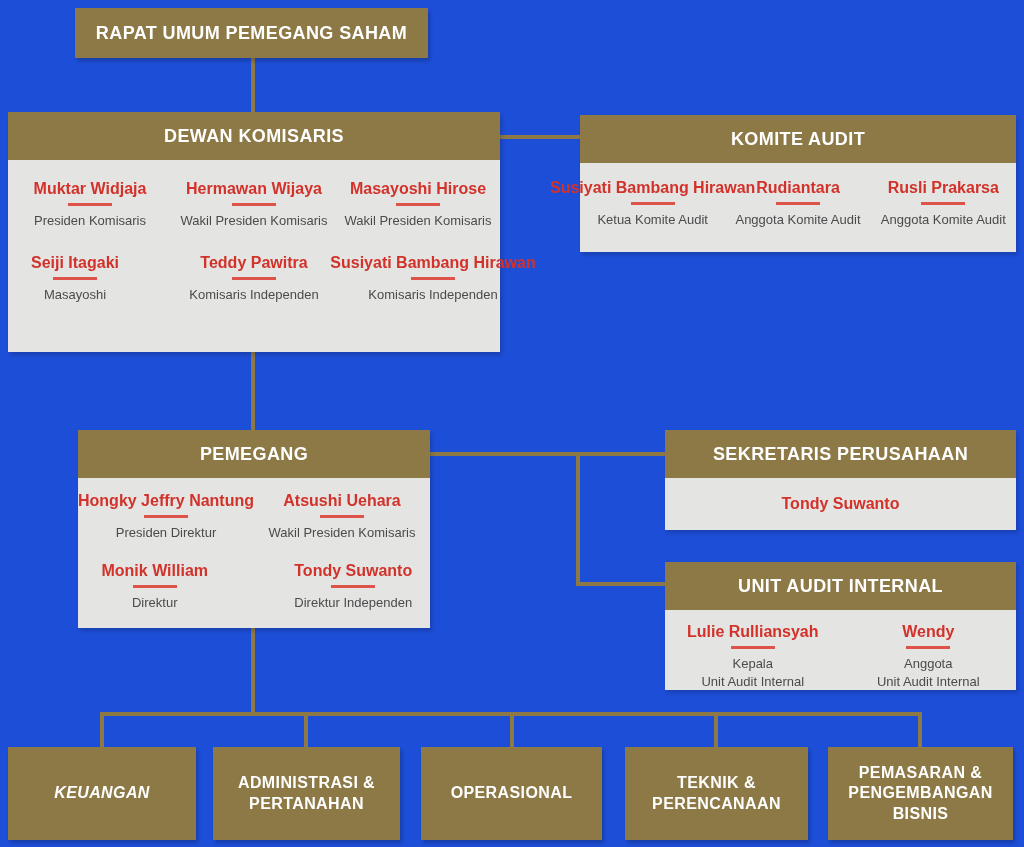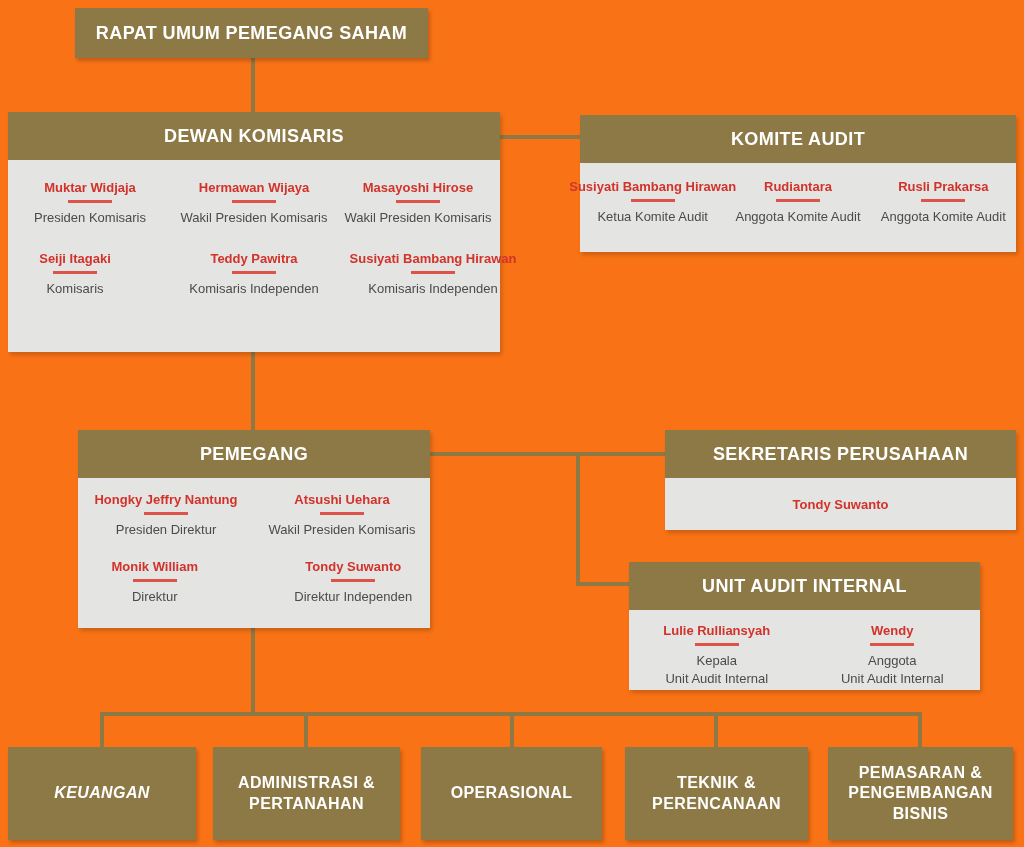--- a/index.html
+++ b/index.html
@@ -1,16 +1,16 @@
 <!DOCTYPE html>
 <html><head>
 <meta charset="utf-8">
 <style>
   html,body{margin:0;padding:0;background:#ffffff;font-family:"Liberation Sans",sans-serif;}
-  .canvas{position:relative;width:1024px;height:847px;background:#f97316;overflow:hidden;}
+  .canvas{position:relative;width:1024px;height:847px;background:#1d4ed8;overflow:hidden;}
 
   
   .line{position:absolute;background:#8D7945;}
 
   
   .gold-box{
     position:absolute;background:#8D7945;color:#ffffff;
     display:flex;align-items:center;justify-content:center;
     text-align:center;font-weight:600;letter-spacing:.4px;
     box-shadow:2px 3px 4px rgba(0,0,0,.22);
@@ -25,21 +25,21 @@
     display:flex;align-items:center;justify-content:center;
     font-size:18px;font-weight:600;letter-spacing:.4px;
   }
   .node-body{background:#E4E4E3;box-sizing:border-box;}
 
   .row{display:flex;}
   .row + .row{margin-top:26px;gap:45px;}
   .member{flex:1;min-width:0;}
   .mname{
     display:flex;justify-content:center;white-space:nowrap;
-    font-size:13px;font-weight:bold;color:#D2322A;
+    font-size:16px;font-weight:bold;color:#D2322A;
   }
   .nline{width:44px;height:3px;background:#DD534A;margin:5px auto 7px;}
   .mrole{
     display:flex;justify-content:center;white-space:nowrap;
     font-size:13px;color:#4B4B4B;
   }
   .mrole2{
     display:flex;justify-content:center;white-space:nowrap;
     font-size:13px;color:#4B4B4B;margin-top:3px;
   }
@@ -93,21 +93,21 @@
         <div class="member">
           <div class="mname">Masayoshi Hirose</div>
           <div class="nline"></div>
           <div class="mrole">Wakil Presiden Komisaris</div>
         </div>
       </div>
       <div class="row">
         <div class="member">
           <div class="mname">Seiji Itagaki</div>
           <div class="nline"></div>
-          <div class="mrole">Komisaris</div>
+          <div class="mrole">Masayoshi</div>
         </div>
         <div class="member">
           <div class="mname">Teddy Pawitra</div>
           <div class="nline"></div>
           <div class="mrole">Komisaris Independen</div>
         </div>
         <div class="member">
           <div class="mname">Susiyati Bambang Hirawan</div>
           <div class="nline"></div>
           <div class="mrole">Komisaris Independen</div>
@@ -177,21 +177,21 @@
     <div class="node-header">
       <span>SEKRETARIS PERUSAHAAN</span>
     </div>
     <div class="node-body body-sekretaris">
       <div class="member">
         <div class="mname">Tondy Suwanto</div>
       </div>
     </div>
   </div>
 
-  <div class="node" style="left:629px;top:562px;width:351px;">
+  <div class="node" style="left:665px;top:562px;width:351px;">
     <div class="node-header">
       <span>UNIT AUDIT INTERNAL</span>
     </div>
     <div class="node-body body-unit">
       <div class="row">
         <div class="member">
           <div class="mname">Lulie Rulliansyah</div>
           <div class="nline"></div>
           <div class="mrole">Kepala</div>
           <div class="mrole2">Unit Audit Internal</div>

